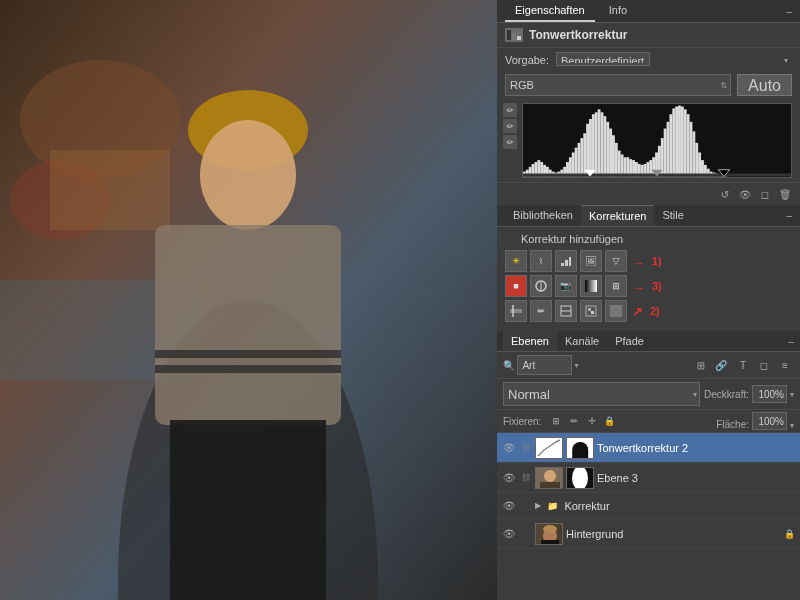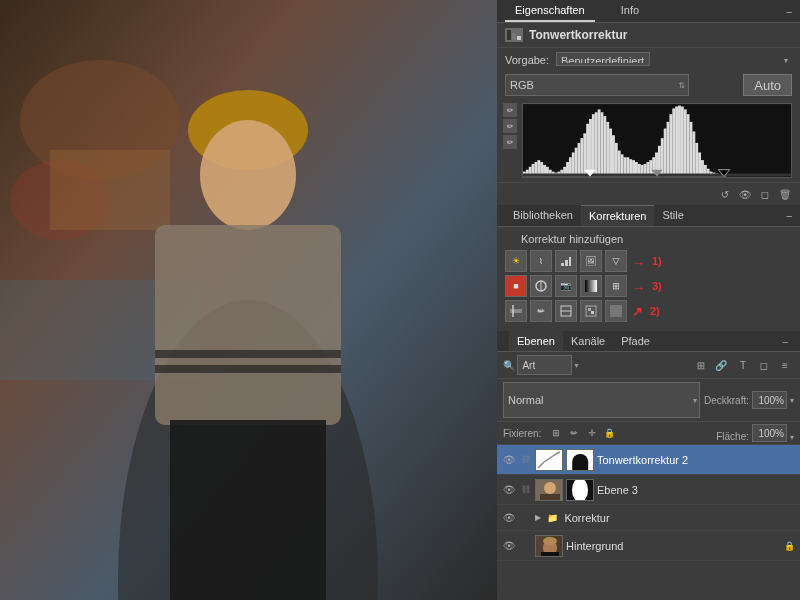--- a/index.html
+++ b/index.html
@@ -45,21 +45,21 @@
       display: flex;
       background: #333;
       border-bottom: 1px solid #555;
       padding: 0 8px;
       align-items: center;
       justify-content: space-between;
     }
 
     .panel-tab-group {
       display: flex;
-      gap: 16px;
+      gap: 4px;
     }
 
     .panel-tab {
       padding: 4px 10px;
       font-size: 11px;
       color: #ccc;
       cursor: pointer;
       border-bottom: 2px solid transparent;
     }
 
@@ -147,25 +147,24 @@
       height: 22px;
       appearance: none;
       -webkit-appearance: none;
       cursor: pointer;
     }
 
     .auto-button {
       background: #5a5a5a;
       border: 1px solid #777;
       color: #ccc;
-      font-size: 13px;
+      font-size: 16px;
       padding: 2px 10px;
       height: 22px;
       cursor: pointer;
-      margin-left: 48px;
     }
 
     
     .histogram-area {
       margin: 4px 8px;
       background: #1a1a1a;
       height: 75px;
       position: relative;
       border: 1px solid #555;
       overflow: hidden;
@@ -260,21 +259,21 @@
       background: #3c3c3c;
       display: flex;
       flex-direction: column;
       overflow: hidden;
     }
 
     .layers-tabs {
       display: flex;
       background: #333;
       border-bottom: 1px solid #555;
-      padding: 0 12px;
+      padding: 0 6px;
       align-items: center;
       justify-content: space-between;
     }
 
     .layers-tab {
       padding: 4px 8px;
       font-size: 11px;
       color: #ccc;
       cursor: pointer;
     }
@@ -328,23 +327,23 @@
     .blend-select-wrapper {
       flex: 1;
       position: relative;
     }
 
     .blend-select {
       width: 100%;
       background: #4a4a4a;
       border: 1px solid #666;
       color: #ccc;
-      font-size: 11px;
+      font-size: 13px;
       padding: 2px 4px;
-      height: 36px;
+      height: 24px;
       appearance: none;
       -webkit-appearance: none;
       cursor: pointer;
     }
 
     .opacity-row-right {
       display: flex;
       align-items: center;
       gap: 3px;
     }

